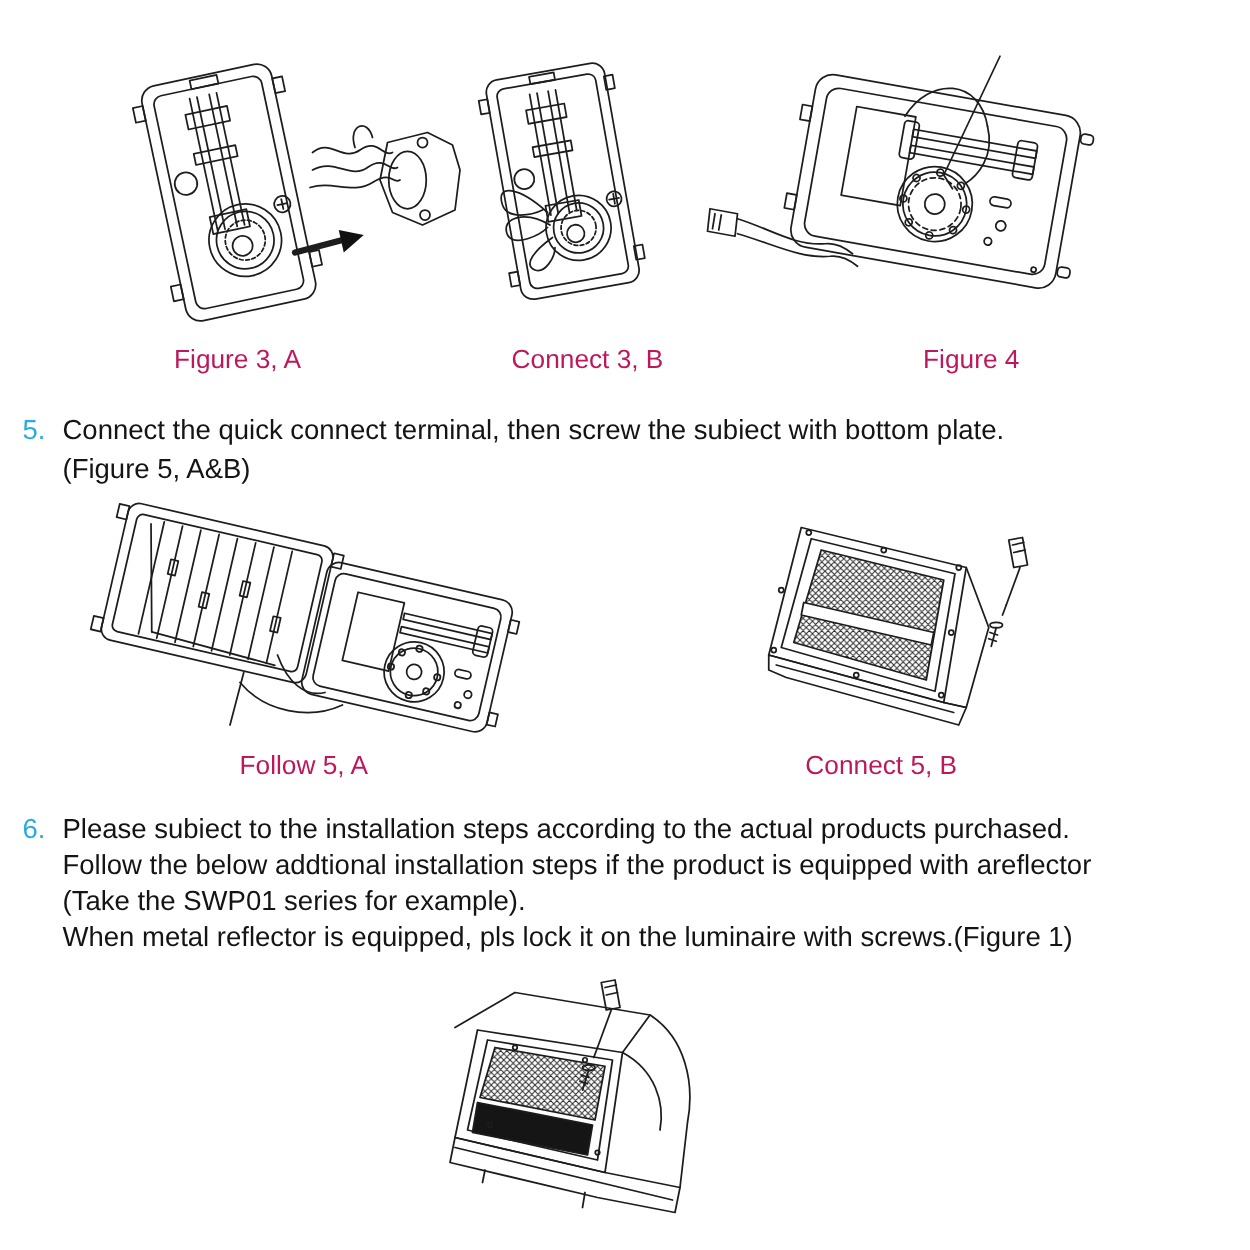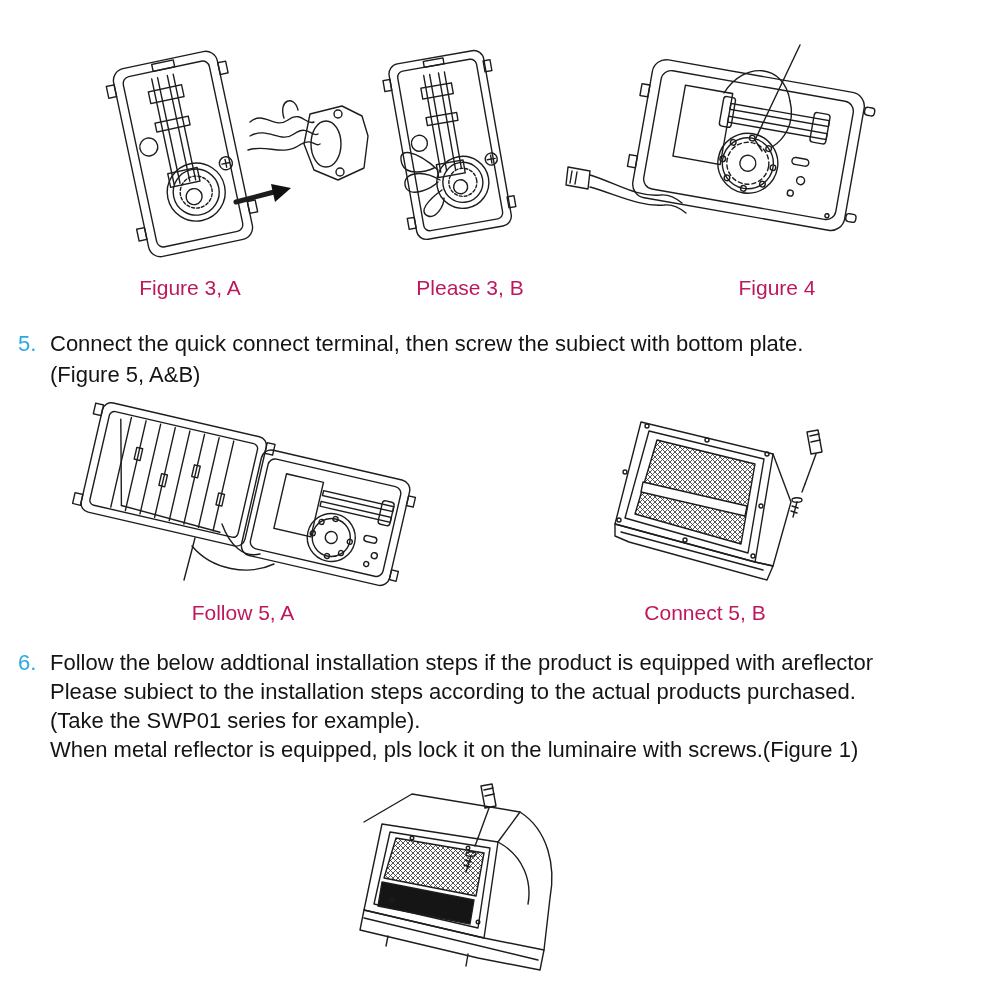--- a/index.html
+++ b/index.html
@@ -139,21 +139,21 @@
       <path d="M244,0 L199,95 L206,106"></path>
       <path d="M34,130 C60,138 80,152 104,150 C112,149 120,153 126,158"></path>
       <path d="M34,142 C62,150 84,162 108,160 C116,159 124,163 130,168"></path>
       <polygon points="12,122 34,126 32,144 10,140" fill="#fff"></polygon>
       <line x1="16" y1="126" x2="14" y2="138"></line>
       <line x1="21" y1="127" x2="19" y2="139"></line>
     </svg>
   </div>
 
   <div class="cap" style="left:105px; top:276px;">Figure 3, A</div>
-  <div class="cap" style="left:385px; top:276px;">Please 3, B</div>
+  <div class="cap" style="left:385px; top:276px;">Connect 3, B</div>
   <div class="cap" style="left:692px; top:276px;">Figure 4</div>
 
   <div class="step s5" style="top:328px;">
     <span class="num">5.</span>
     <div class="lines">
       <div class="line">Connect the quick connect terminal, then screw the subiect with bottom plate.</div>
       <div class="line">(Figure 5, A&amp;B)</div>
     </div>
   </div>
 
@@ -243,22 +243,22 @@
       </g>
     </svg>
   </div>
 
   <div class="cap" style="left:158px; top:601px;">Follow 5, A</div>
   <div class="cap" style="left:620px; top:601px;">Connect 5, B</div>
 
   <div class="step s6" style="top:648px;">
     <span class="num">6.</span>
     <div class="lines">
+      <div class="line">Please subiect to the installation steps according to the actual products purchased.</div>
       <div class="line">Follow the below addtional installation steps if the product is equipped with areflector</div>
-      <div class="line">Please subiect to the installation steps according to the actual products purchased.</div>
       <div class="line">(Take the SWP01 series for example).</div>
       <div class="line">When metal reflector is equipped, pls lock it on the luminaire with screws.(Figure 1)</div>
     </div>
   </div>
 
   <div class="fig" style="left:348px; top:778px; width:300px; height:222px;">
     <svg viewBox="0 0 300 222" width="300" height="222">
       <defs>
         <pattern id="xh6" width="5" height="5" patternUnits="userSpaceOnUse">
           <path d="M0,5 L5,0 M0,0 L5,5" stroke="#2a2a2a" stroke-width="0.8"></path>

